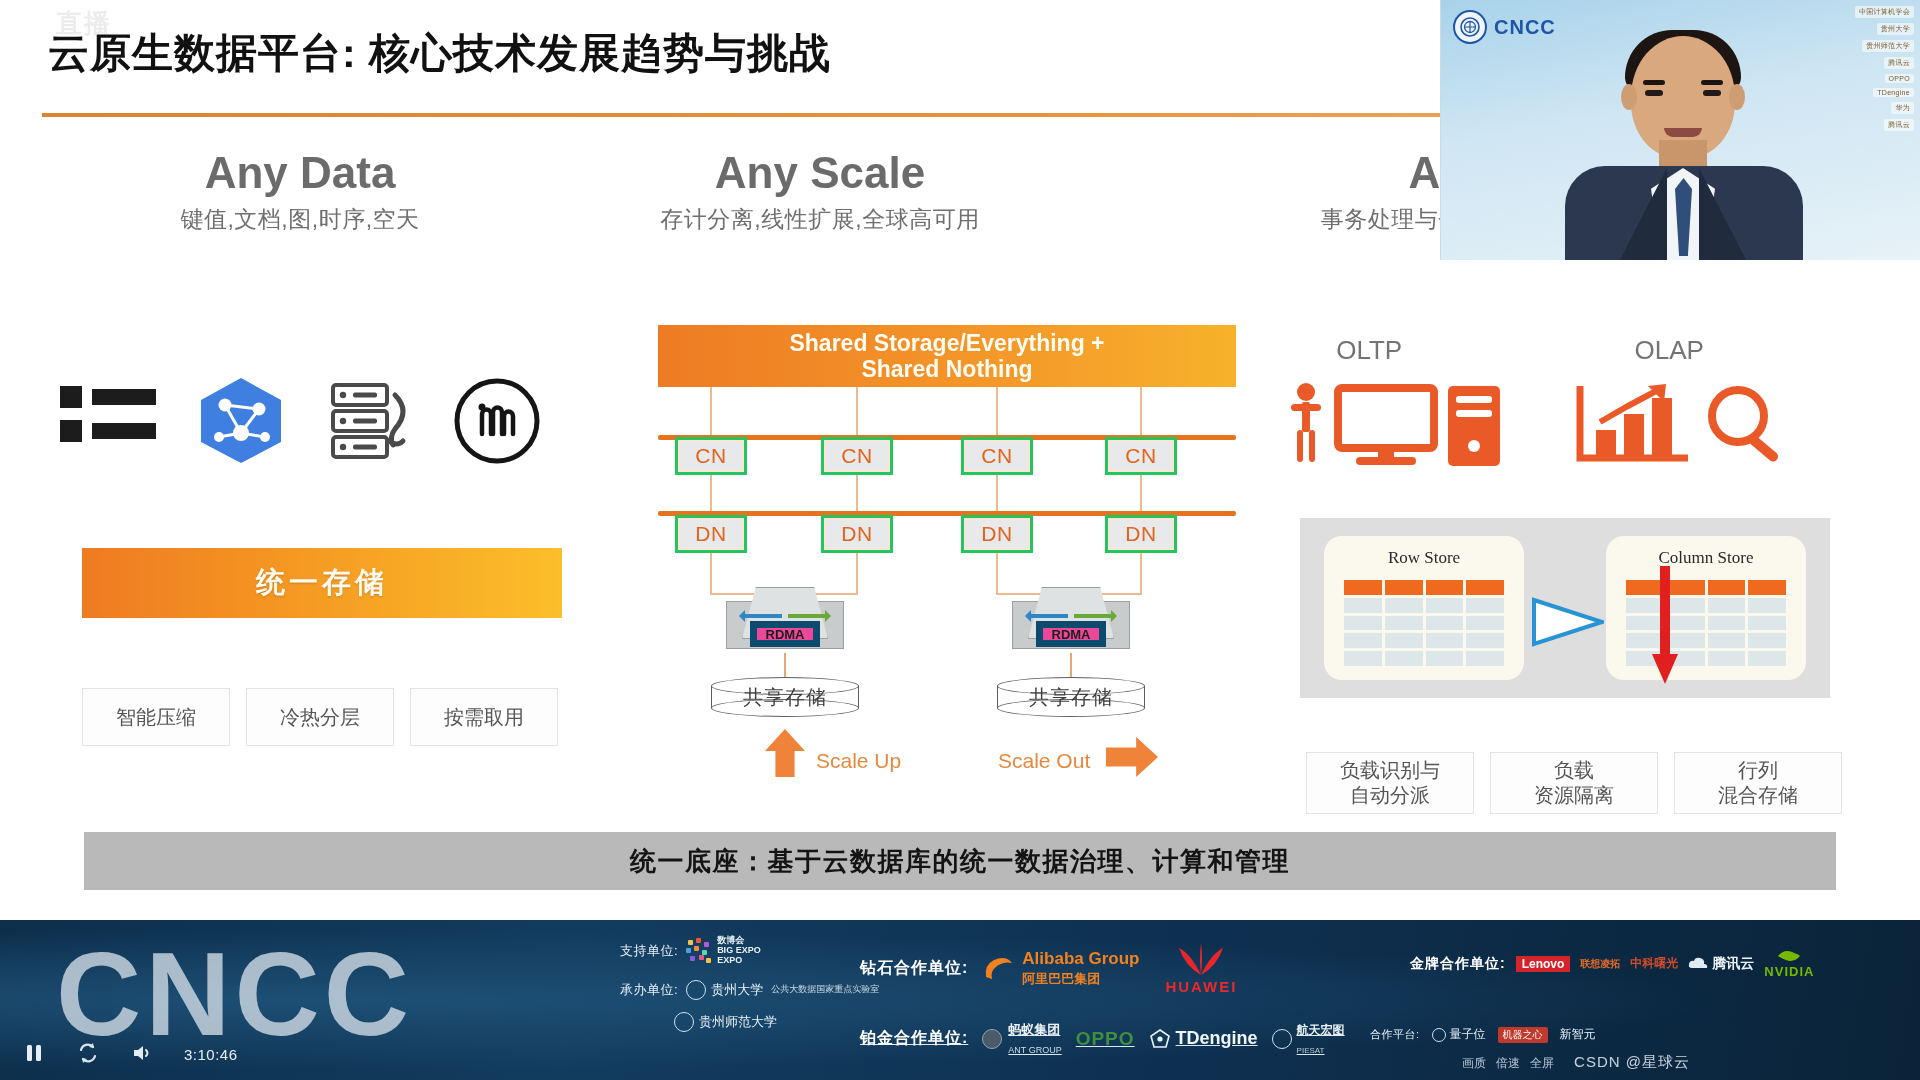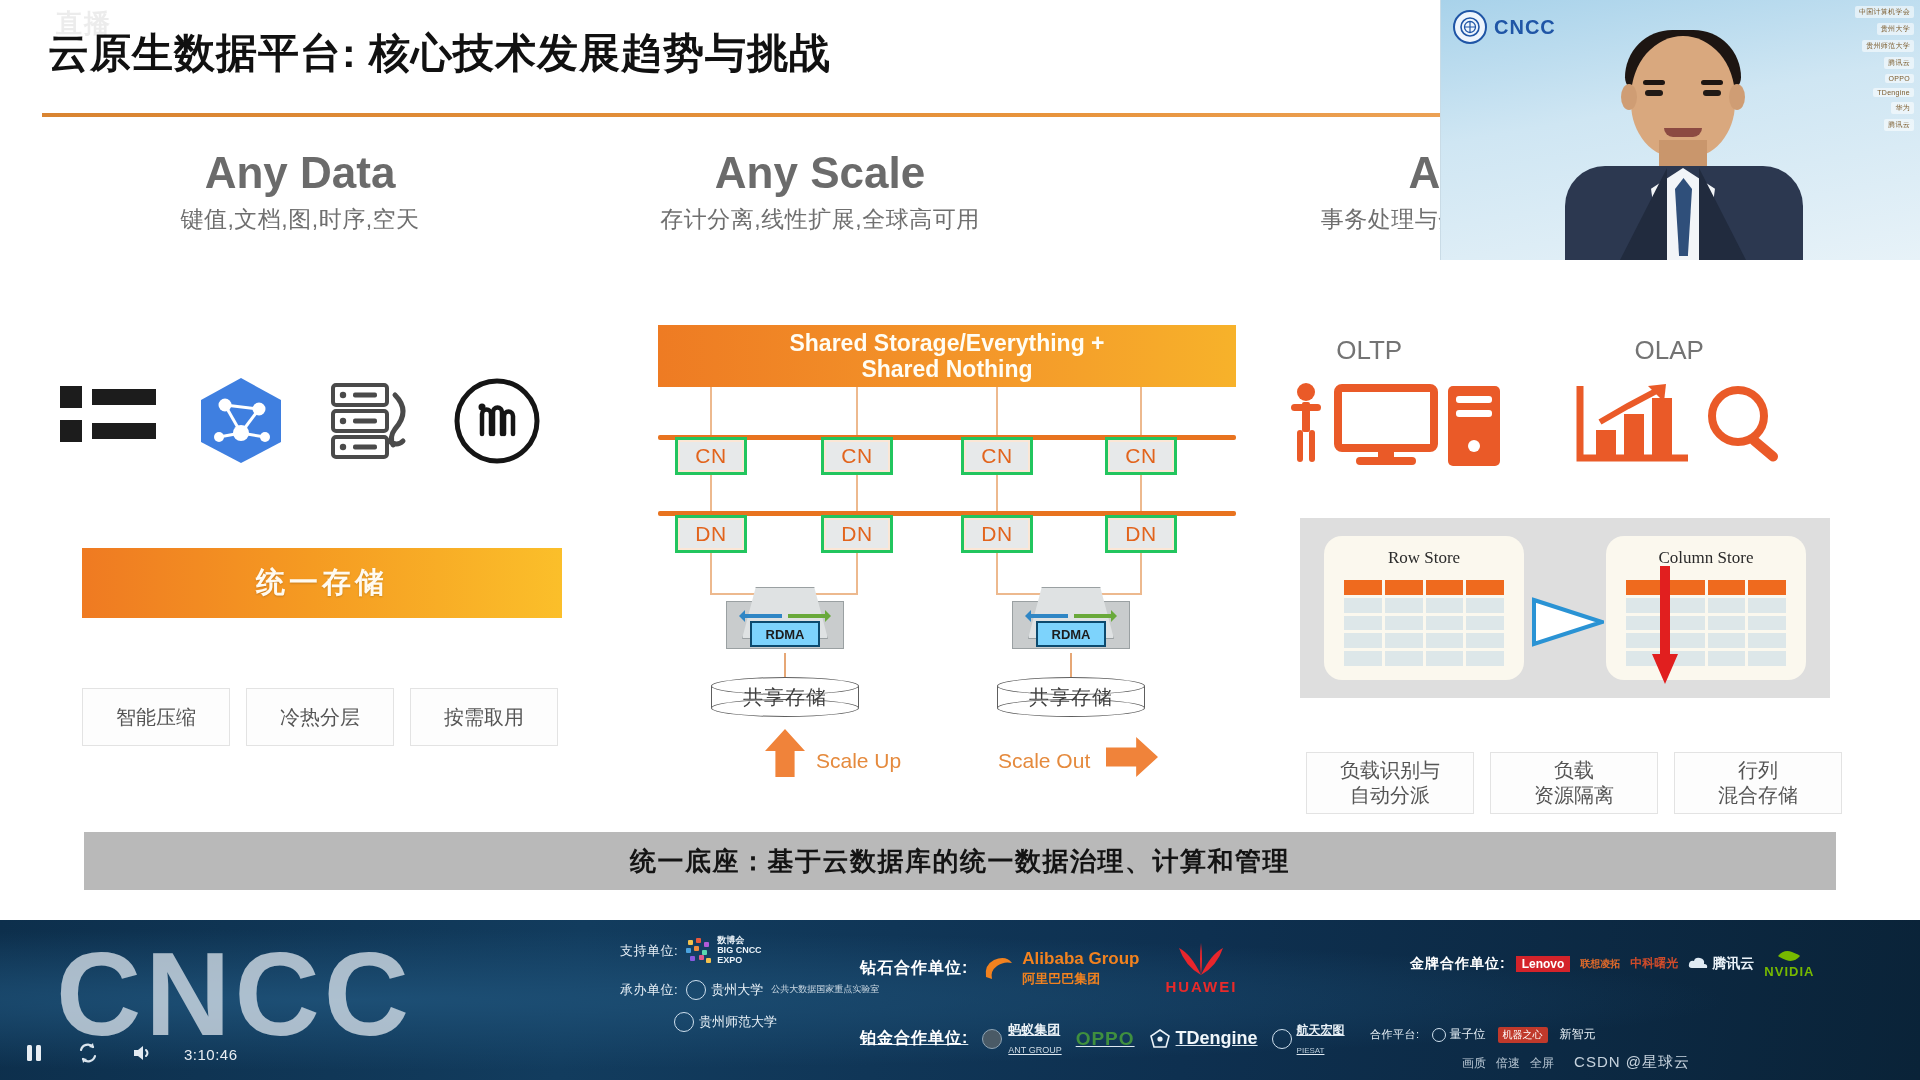--- a/index.html
+++ b/index.html
@@ -118,21 +118,21 @@
     position: absolute; left: 0; top: 14px; width: 118px; height: 48px;
     background: #c9cccd; border: 1px solid #9aa0a2;
   }
   .switch .trap {
     position: absolute; left: 16px; top: 0; width: 86px; height: 52px;
     background: #dfe2e3; border: 1px solid #9aa0a2;
     clip-path: polygon(16% 0%, 84% 0%, 100% 100%, 0% 100%);
   }
   .switch .lbl {
     position: absolute; left: 24px; top: 34px; width: 70px; height: 26px;
-    background: #7dd3fc; border: 2px solid #0c4a6e;
+    background: #ec4899; border: 7px solid #0c4a6e;
     display: flex; align-items: center; justify-content: center;
     font-size: 13px; font-weight: 700; color: #1c1c1c;
   }
   .arrow-blue, .arrow-green { position: absolute; height: 4px; top: 27px; }
   .arrow-blue  { left: 16px; width: 40px; background: #2f86c5; }
   .arrow-green { left: 62px; width: 40px; background: #69a93a; }
   .arrow-blue::before {
     content:''; position:absolute; left:-9px; top:-4px;
     border:6px solid transparent; border-right-color:#2f86c5;
   }
@@ -690,21 +690,21 @@
             <i style="left:18px; top:4px;  background:#b05ad8;"></i>
             <i style="left:0px;  top:10px; background:#4aa3e0;"></i>
             <i style="left:8px;  top:8px;  background:#f28c3c;"></i>
             <i style="left:16px; top:12px; background:#5ad8b0;"></i>
             <i style="left:4px;  top:18px; background:#8a5ae0;"></i>
             <i style="left:13px; top:17px; background:#e05a8a;"></i>
             <i style="left:20px; top:20px; background:#f2c14e;"></i>
           </span>
           <span class="bd-txt">
             <span>数博会</span><br>
-            <span>BIG CNCC</span><br>
+            <span>BIG EXPO</span><br>
             <span>EXPO</span>
           </span>
         </span>
       </div>
 
       <div style="display:flex; align-items:center; gap:8px; margin-top:14px;">
         <span class="foot-label">承办单位:</span>
         <span class="logo-pill">
           <span class="circ"></span>
           <span>贵州大学</span>

